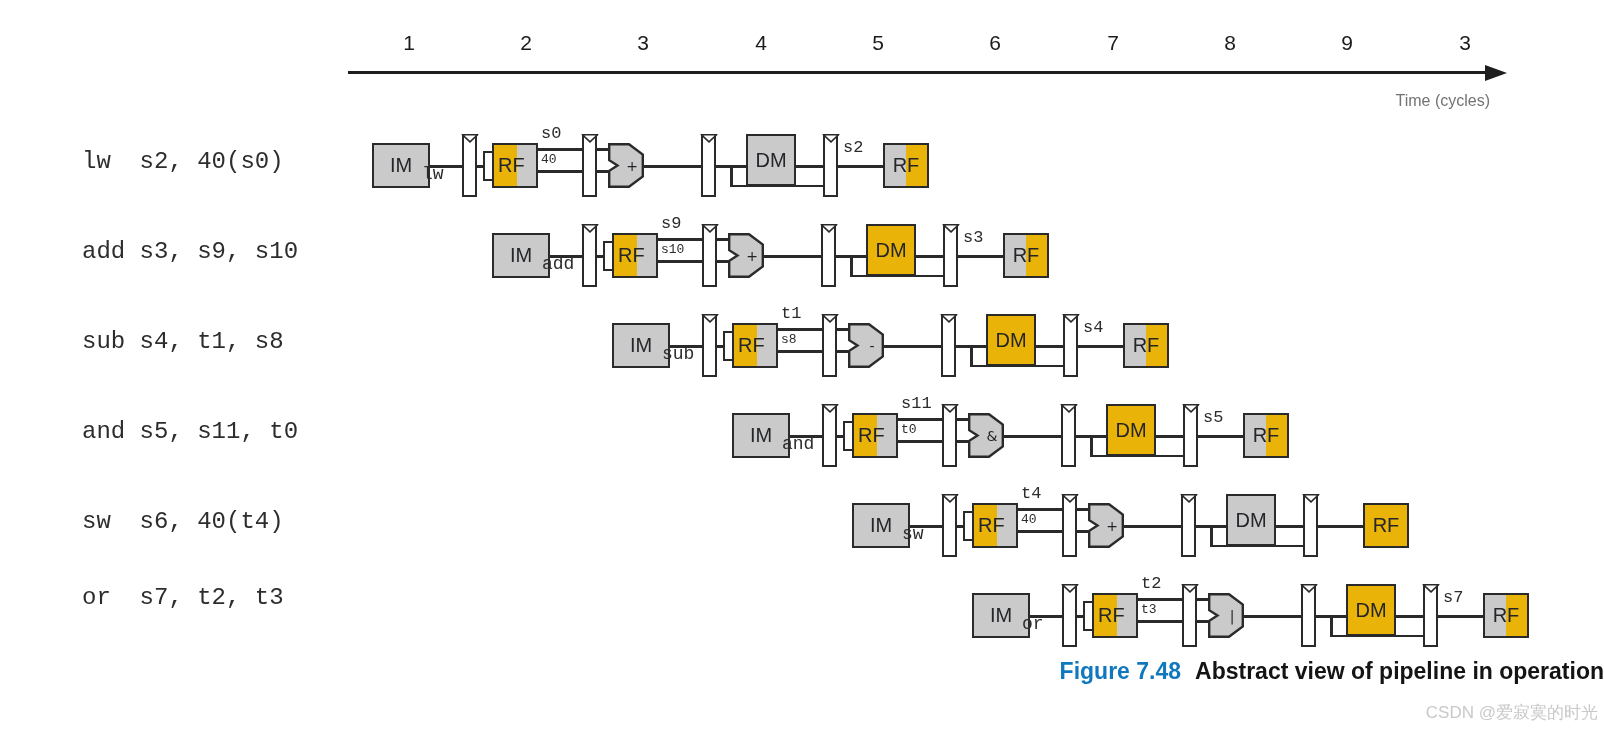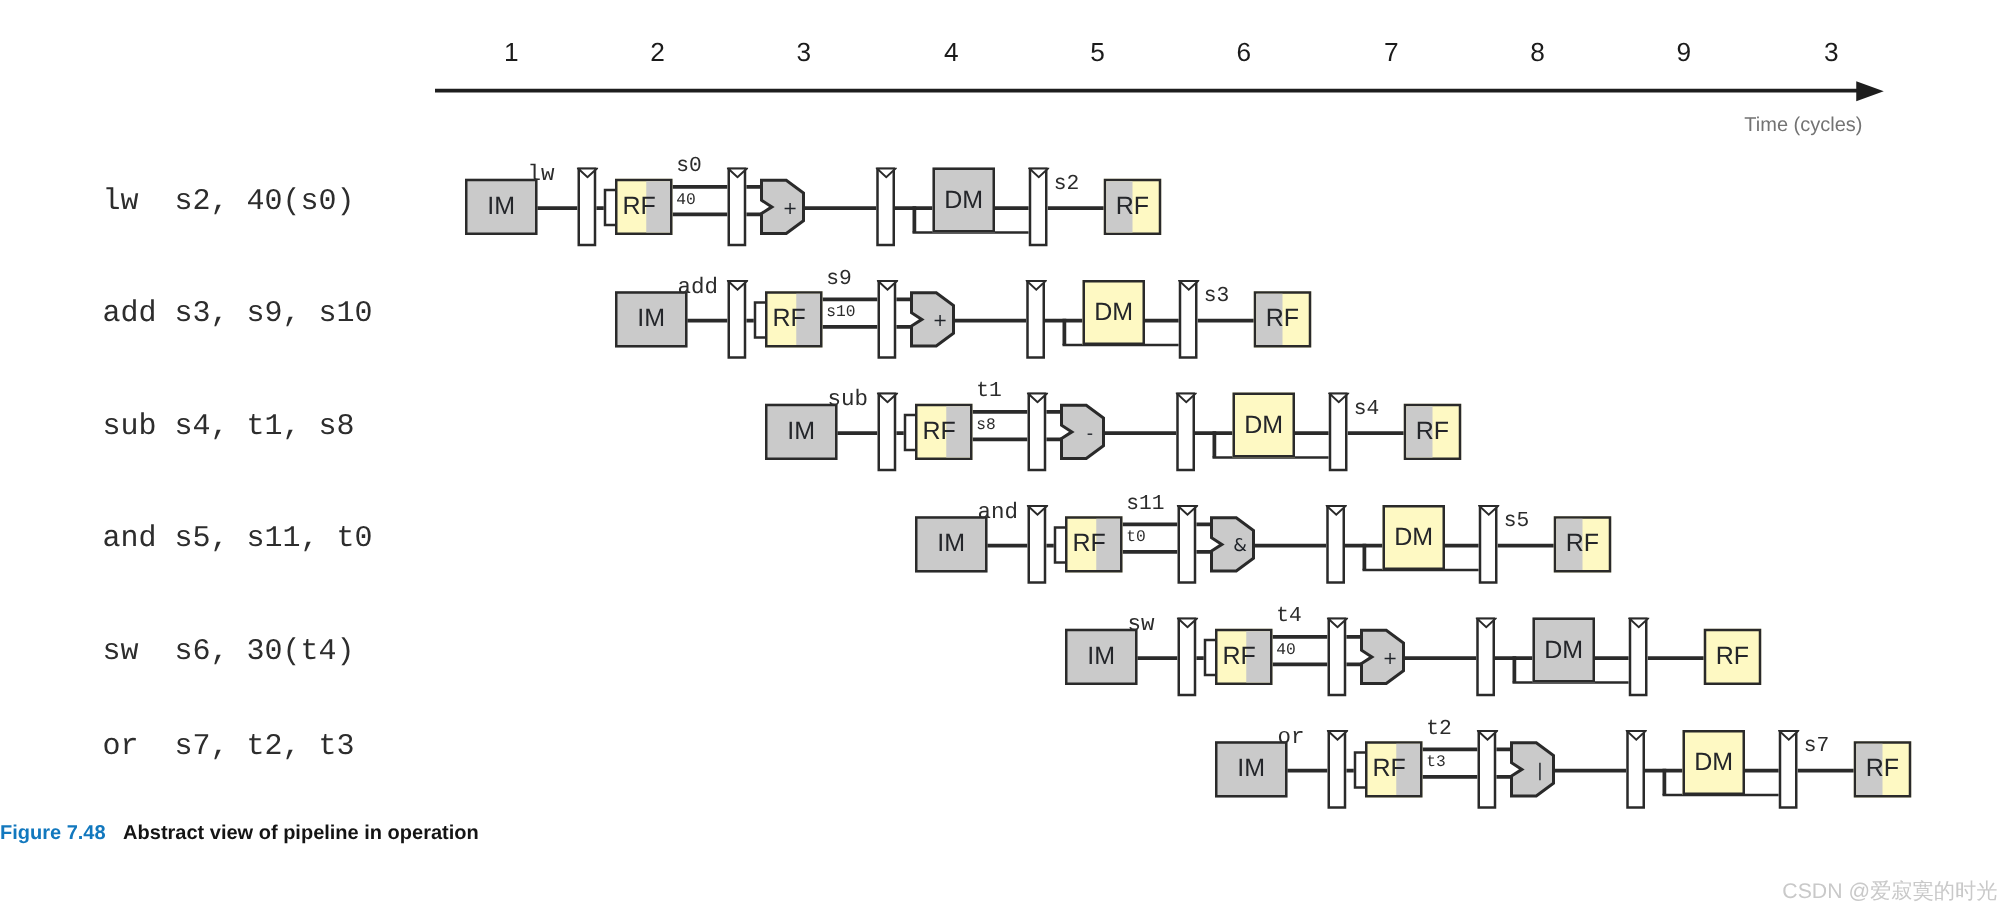--- a/index.html
+++ b/index.html
@@ -26,21 +26,21 @@
   .wC{left:166px;top:27px;width:44px;}
   .wD{left:166px;top:49px;width:44px;}
   .wE{left:225px;top:27px;width:12px;}
   .wF{left:225px;top:49px;width:12px;}
   .wG{left:271px;top:44px;width:58px;}
   .wH{left:344px;top:44px;width:30px;}
   .wI{left:424px;top:44px;width:27px;}
   .wJ{left:466px;top:44px;width:45px;}
   .bv{left:358px;top:44px;width:2.5px;height:21px;}
   .bh{left:358px;top:63.5px;width:93px;height:2.5px;}
-  .unit{position:absolute;box-sizing:border-box;border:2.5px solid #2a2a2a;background:#fef9c3;
+  .unit{position:absolute;box-sizing:border-box;border:2.5px solid #2a2a2a;background:#eab308;
         display:flex;align-items:center;justify-content:center;
         font-size:20px;color:#24262a;}
   .im{left:0;top:22px;width:58px;height:45px;background:#cacaca;}
   .rfr{left:120px;top:22px;width:46px;height:45px;justify-content:flex-start;padding-left:4px;}
   .shadeR{position:absolute;top:0;bottom:0;right:0;width:19px;background:#cacaca;}
   .dm{left:374px;top:13px;width:50px;height:52px;}
   .dm.on{background:#cacaca;}
   .rfw{left:511px;top:22px;width:46px;height:45px;}
   .shadeL{position:absolute;top:0;bottom:0;left:0;width:21px;background:#cacaca;}
   .rel{position:relative;}
@@ -49,27 +49,27 @@
   .preg{position:absolute;top:13px;width:15px;height:63px;box-sizing:border-box;
         border:2.5px solid #2a2a2a;background:#fff;}
   .r1{left:90px;}.r2{left:210px;}.r3{left:329px;}.r4{left:451px;}
   .wg{position:absolute;top:-2px;left:50%;transform:translateX(-50%);}
   .wg polygon{fill:#ffffff;stroke:#2a2a2a;stroke-width:1.6;}
   .alu{position:absolute;left:236px;top:22px;width:36px;height:45px;overflow:visible;}
   .alup{fill:#cacaca;stroke:#2a2a2a;stroke-width:2.4;stroke-linejoin:miter;}
   .alut{font-family:"DejaVu Sans", sans-serif;font-size:14px;fill:#20242a;text-anchor:middle;}
   .wlbl{position:absolute;font-family:"Liberation Mono", monospace;color:#2c2c2c;
         white-space:pre;line-height:1;}
-  .mn{left:50px;top:10px;font-size:18px;}
+  .mn{left:50px;top:44px;font-size:18px;}
   .opt{left:169px;top:4px;font-size:17px;}
   .opb{left:169px;top:32px;font-size:13px;}
   .res{left:471px;top:18px;font-size:17px;}
   
-  .caption{position:absolute;top:658px;left:0;width:1604px;text-align:left;
-           font-weight:bold;font-size:16px;}
+  .caption{position:absolute;top:658px;left:0;width:1604px;text-align:right;
+           font-weight:bold;font-size:23px;}
   .fignum{color:#1278be;margin-right:14px;}
   .figtitle{color:#141414;}
   .watermark{position:absolute;top:701px;right:6px;font-size:17px;color:#c9c9c9;}
 </style>
 </head>
 <body>
 
 <span class="tick" style="left:387px">1</span>
 <span class="tick" style="left:504px">2</span>
 <span class="tick" style="left:621px">3</span>
@@ -81,21 +81,21 @@
 <span class="tick" style="left:1325px">9</span>
 <span class="tick" style="left:1443px">3</span>
 <div class="axline"></div>
 <div class="axhead"></div>
 <div class="axlabel">Time (cycles)</div>
 
 <div class="instr" style="top:148px">lw  s2, 40(s0)</div>
 <div class="instr" style="top:238px">add s3, s9, s10</div>
 <div class="instr" style="top:328px">sub s4, t1, s8</div>
 <div class="instr" style="top:418px">and s5, s11, t0</div>
-<div class="instr" style="top:508px">sw  s6, 30(t4)</div>
+<div class="instr" style="top:508px">sw  s6, 40(t4)</div>
 <div class="instr" style="top:584px">or  s7, t2, t3</div>
 
 <div class="prow" style="left:372px;top:121px">
   <i class="wr wA"></i>
     <i class="wr wB"></i>
     <i class="wr wC"></i>
     <i class="wr wD"></i>
     <i class="wr wE"></i>
     <i class="wr wF"></i>
     <i class="wr wG"></i>

